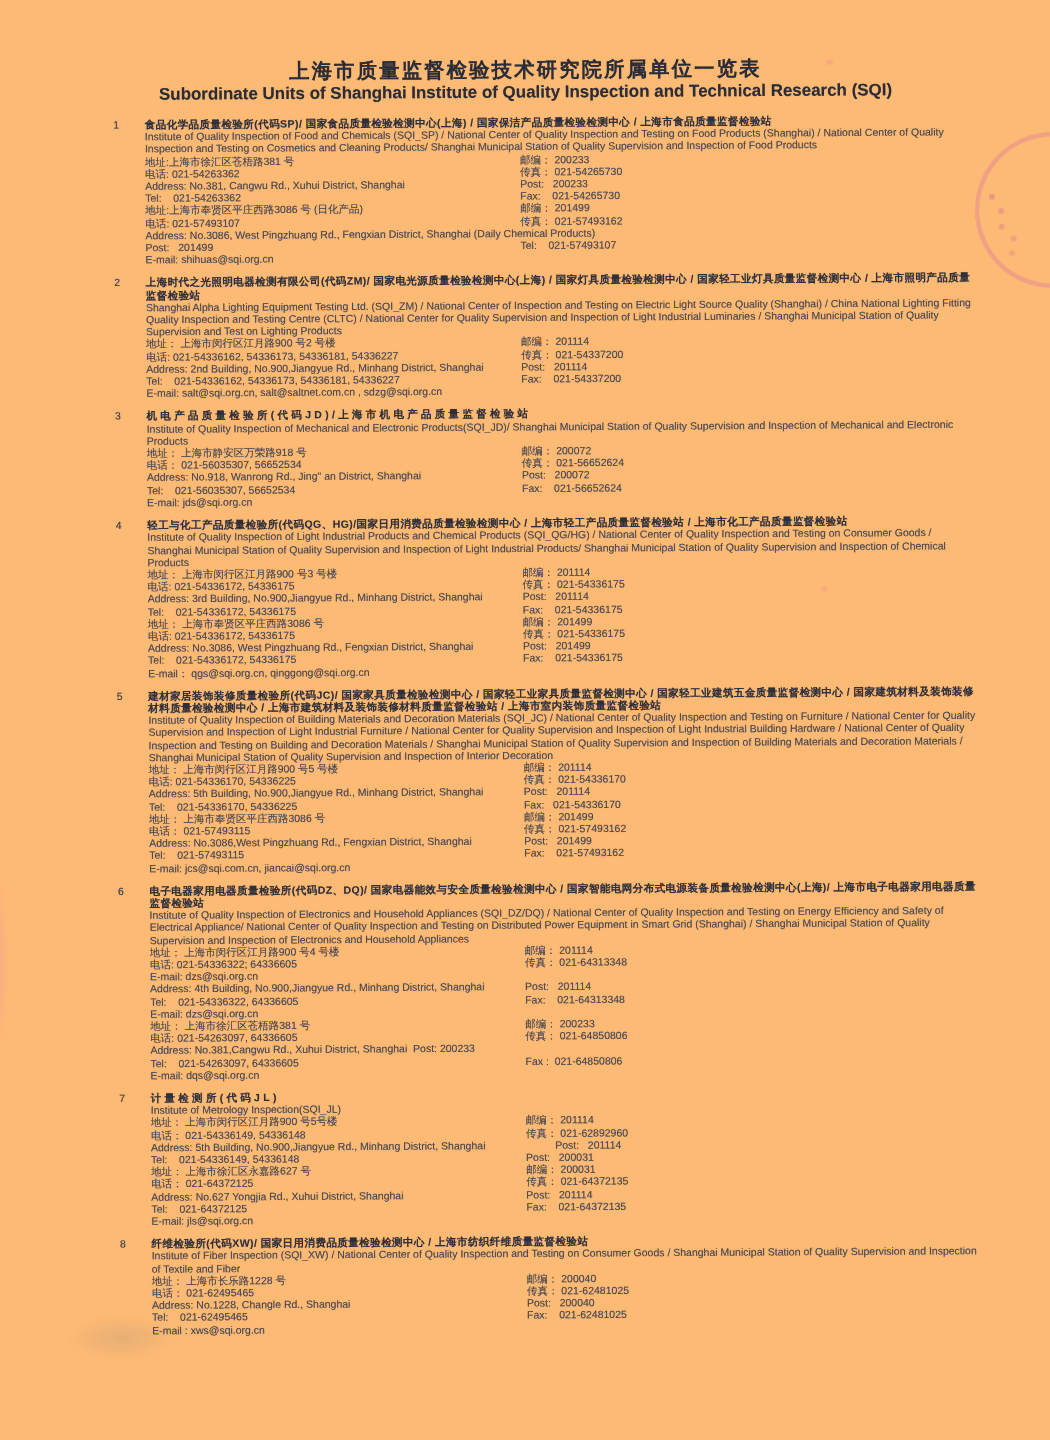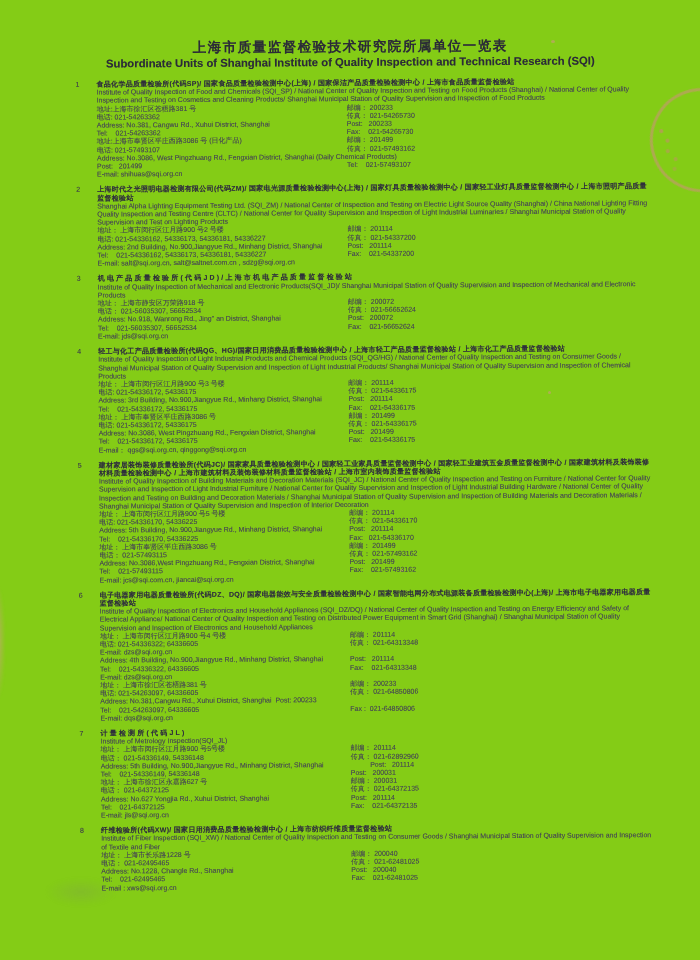--- a/index.html
+++ b/index.html
@@ -1,20 +1,20 @@
 <!DOCTYPE html>
 <html><head>
 <meta charset="utf-8">
 <style>
   html,body { margin:0; padding:0; }
   body {
     width:700px; height:960px; overflow:hidden; background:#ffffff;
     font-family:"Liberation Sans","DejaVu Sans",sans-serif;
   }
-  .page { position:relative; width:700px; height:960px; background:#84cc16; overflow:hidden; }
+  .page { position:relative; width:700px; height:960px; background:#fdba74; overflow:hidden; }
 
   .content {
     position:absolute; left:0; top:0; width:700px;
     padding:38px 40px 0 75px; box-sizing:border-box;
     transform:rotate(-0.35deg); transform-origin:50% 0;
     color:#474853;
     text-shadow:0 0 0.5px rgba(70,72,84,0.5);
   }
   .title-zh {
     margin-left:-75px; margin-right:-40px; text-align:center;

